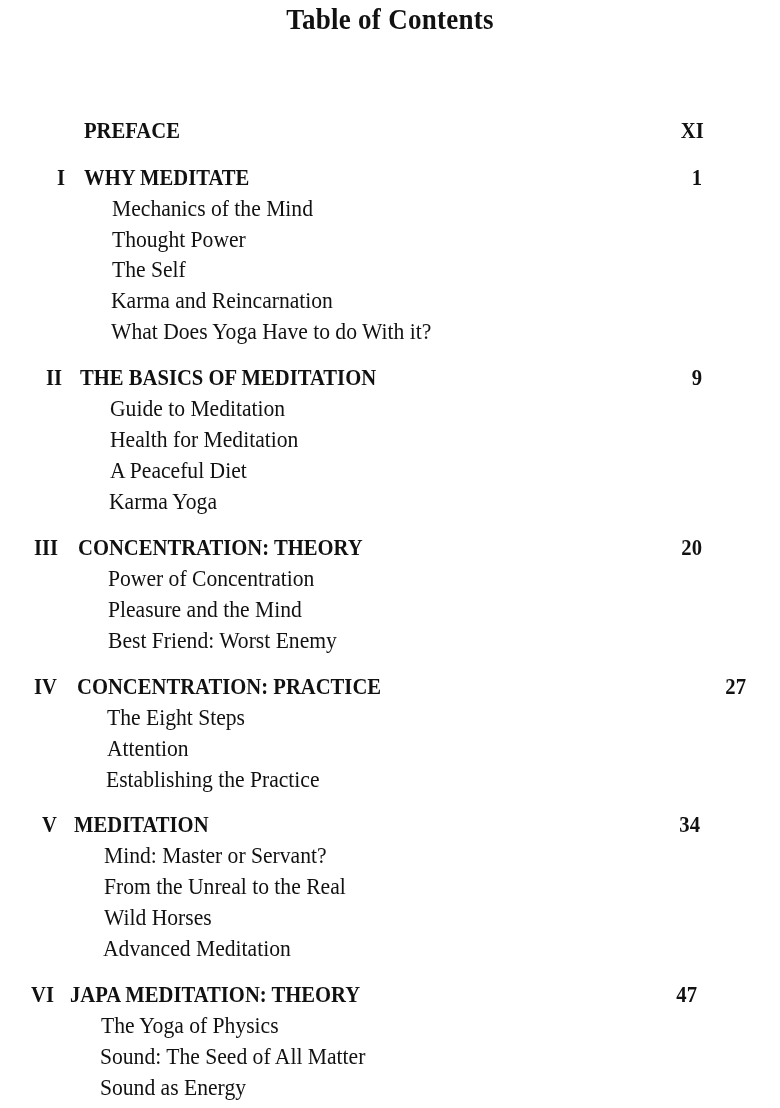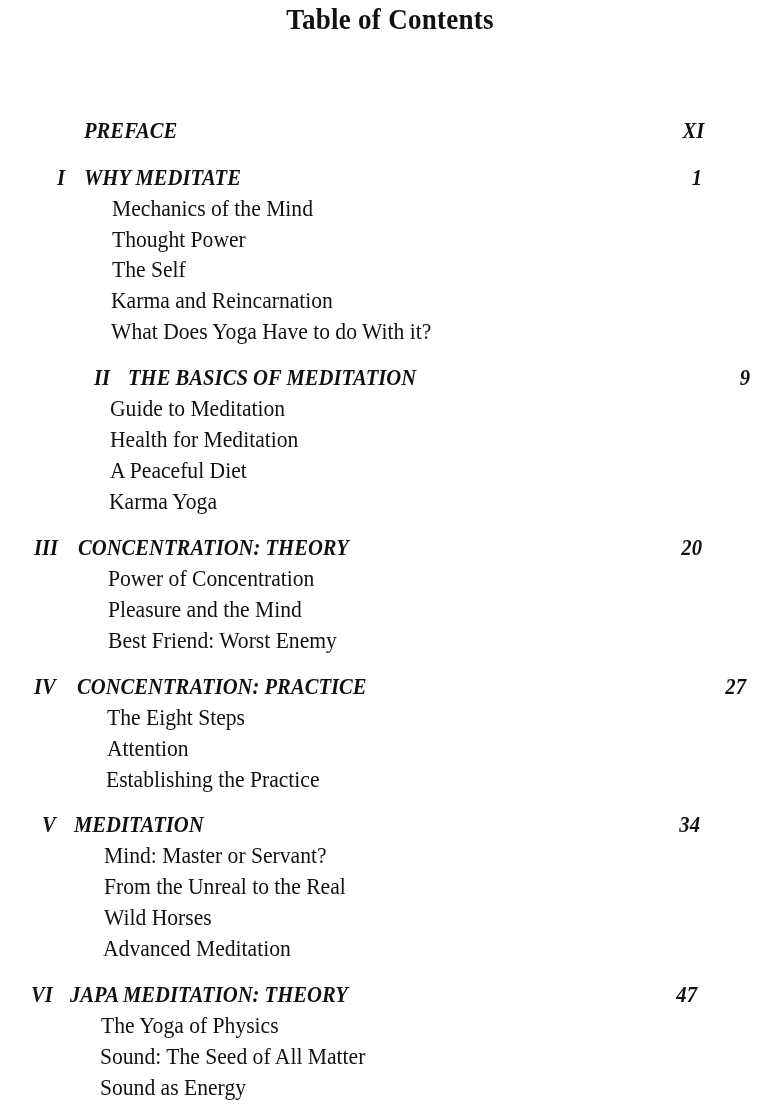--- a/index.html
+++ b/index.html
@@ -24,21 +24,20 @@
     font-weight: bold;
     font-size: 30px;
     letter-spacing: 0.3px;
     transform: scaleX(0.9);
   }
   .entry {
     position: absolute;
     left: 0;
     width: 732px;
     height: 30px;
-    font-style: italic;
   }
   .numeral, .heading, .page {
     position: absolute;
     top: 0;
     font-weight: bold;
     font-size: 24px;
     line-height: 30px;
     white-space: nowrap;
     transform-origin: left center;
     transform: scaleX(0.86);
@@ -70,21 +69,21 @@
   <span class="numeral" style="left:57px;">I</span>
   <span class="heading" style="left:84px;">WHY MEDITATE</span>
   <span class="page" style="right:30px;">1</span>
 </div>
 <div class="sub" style="left:112px; top:193px;">Mechanics of the Mind</div>
 <div class="sub" style="left:112px; top:224px;">Thought Power</div>
 <div class="sub" style="left:112px; top:254px;">The Self</div>
 <div class="sub" style="left:111px; top:285px;">Karma and Reincarnation</div>
 <div class="sub" style="left:111px; top:316px;">What Does Yoga Have to do With it?</div>
 
-<div class="entry" style="top:362px;margin-left:48px;">
+<div class="entry" style="top:362px;">
   <span class="numeral" style="left:46px;">II</span>
   <span class="heading" style="left:80px;">THE BASICS OF MEDITATION</span>
   <span class="page" style="right:30px;">9</span>
 </div>
 <div class="sub" style="left:110px; top:393px;">Guide to Meditation</div>
 <div class="sub" style="left:110px; top:424px;">Health for Meditation</div>
 <div class="sub" style="left:110px; top:455px;">A Peaceful Diet</div>
 <div class="sub" style="left:109px; top:486px;">Karma Yoga</div>
 
 <div class="entry" style="top:532px;">

